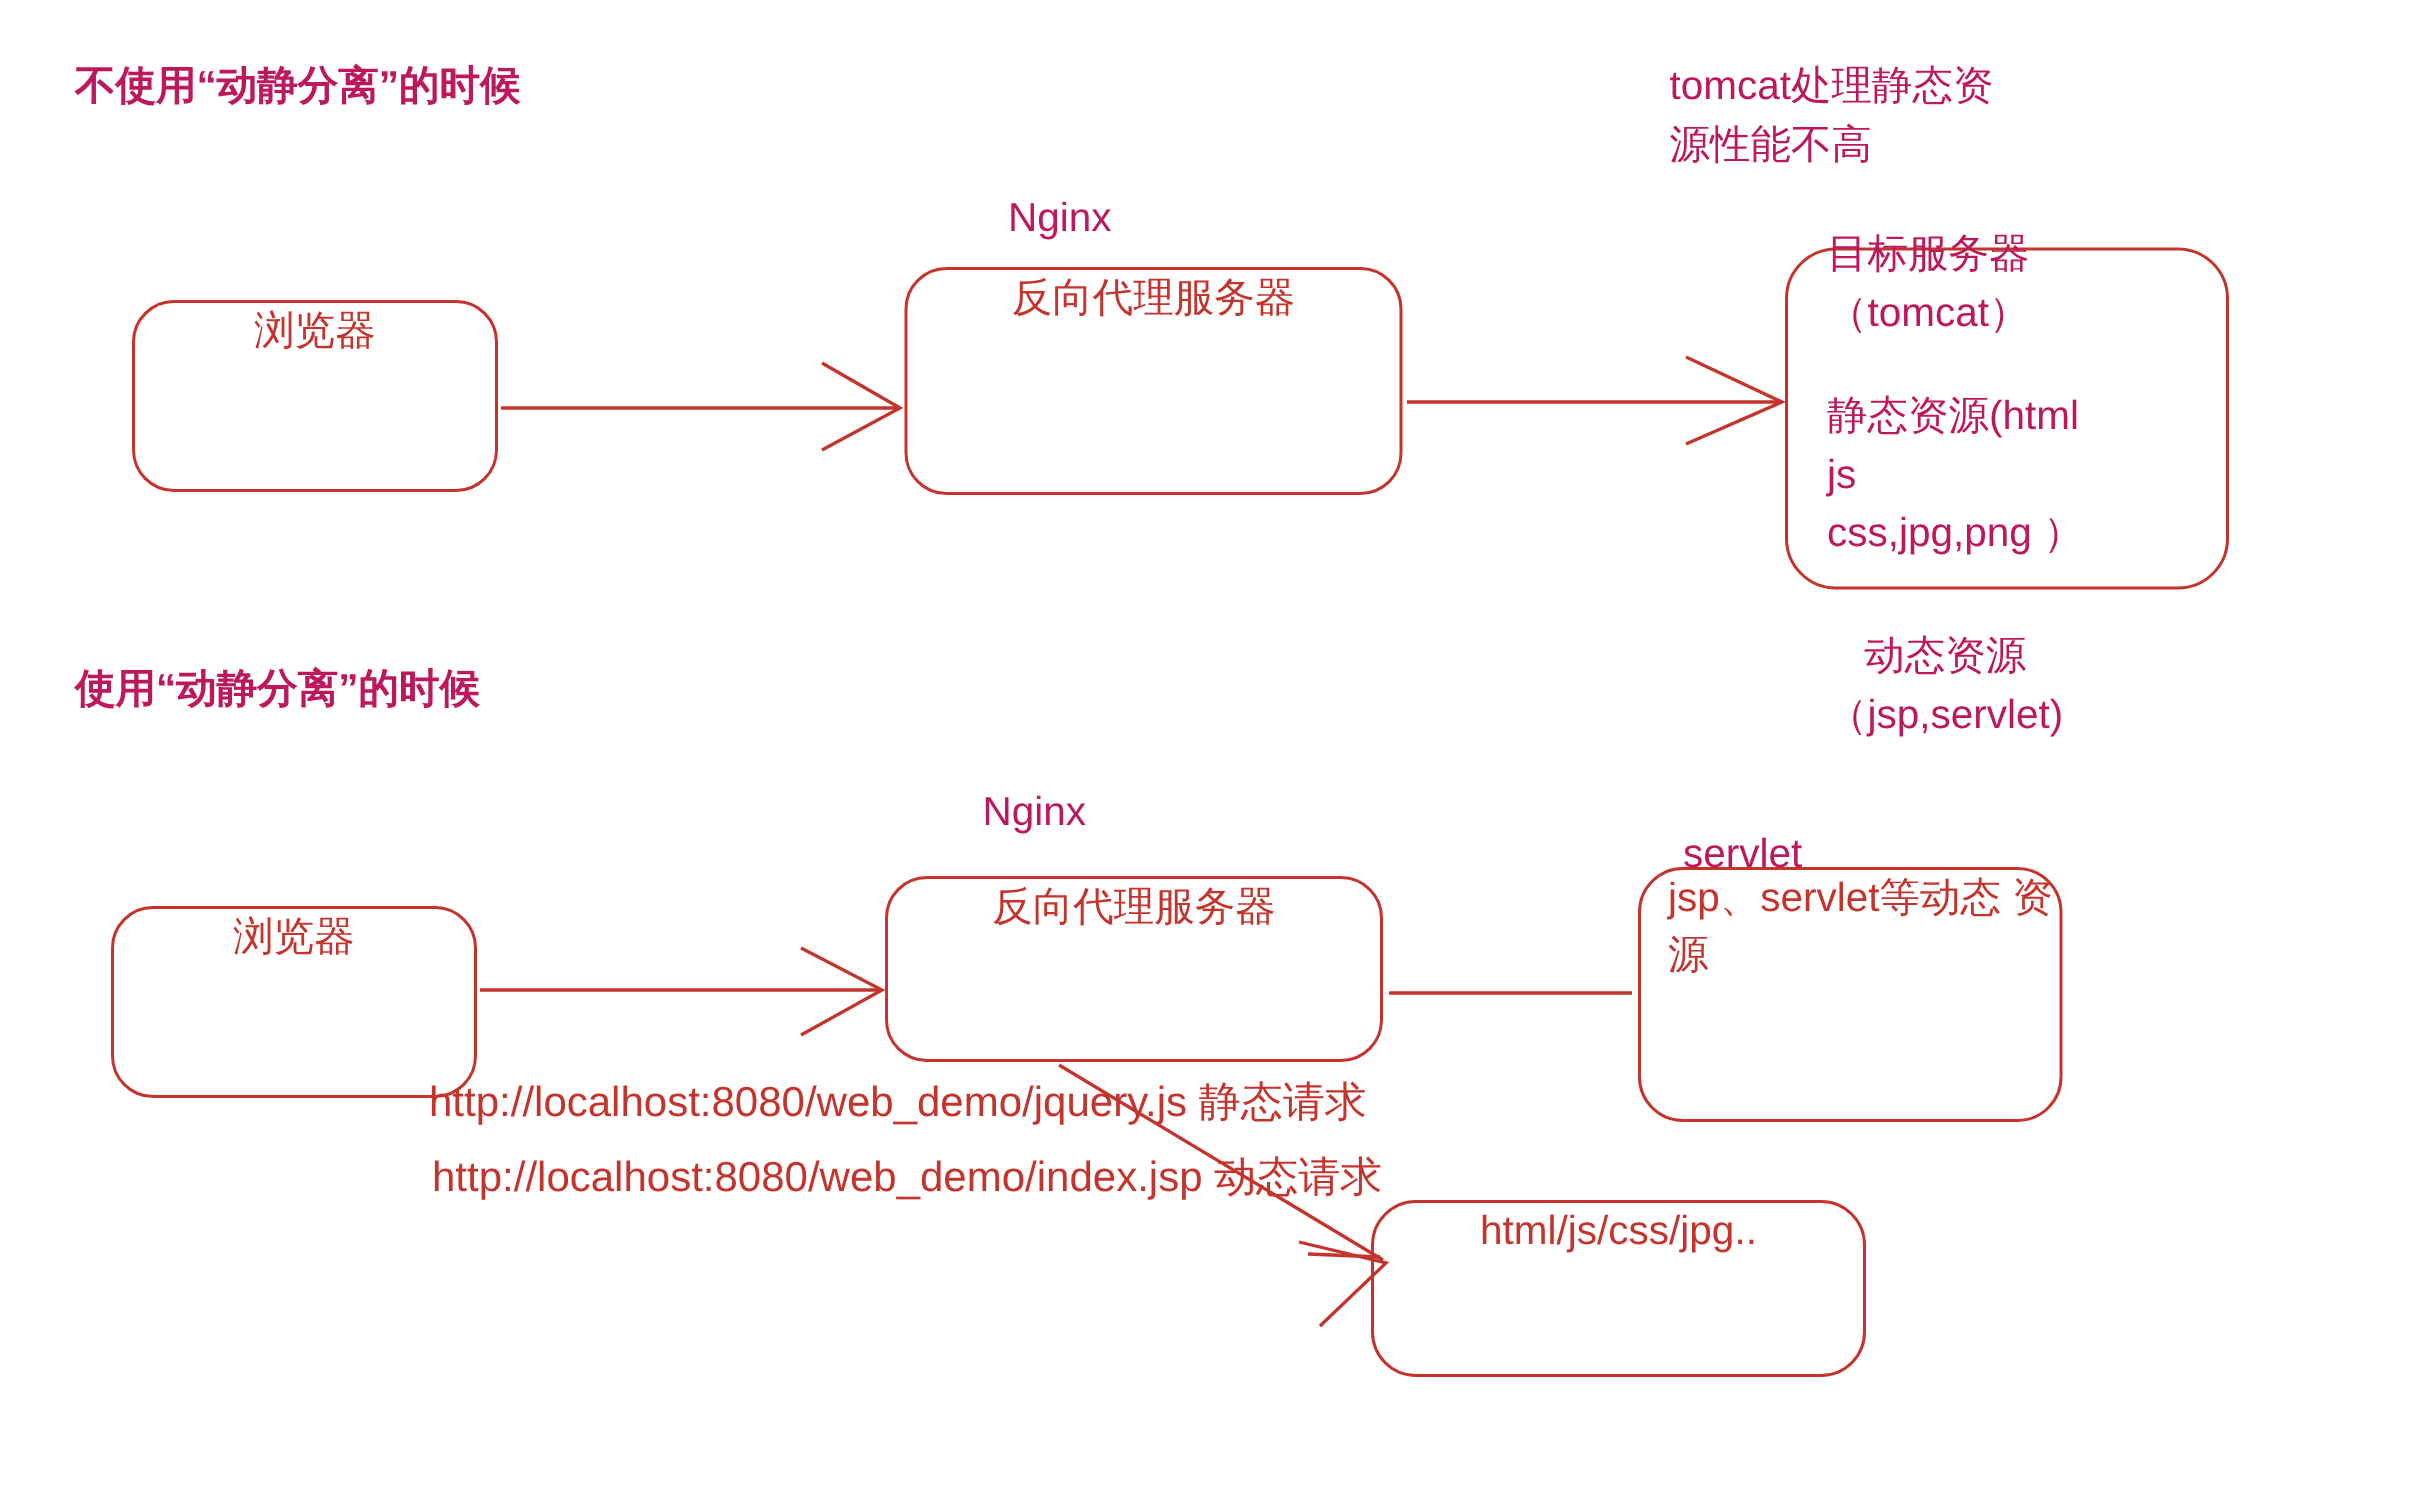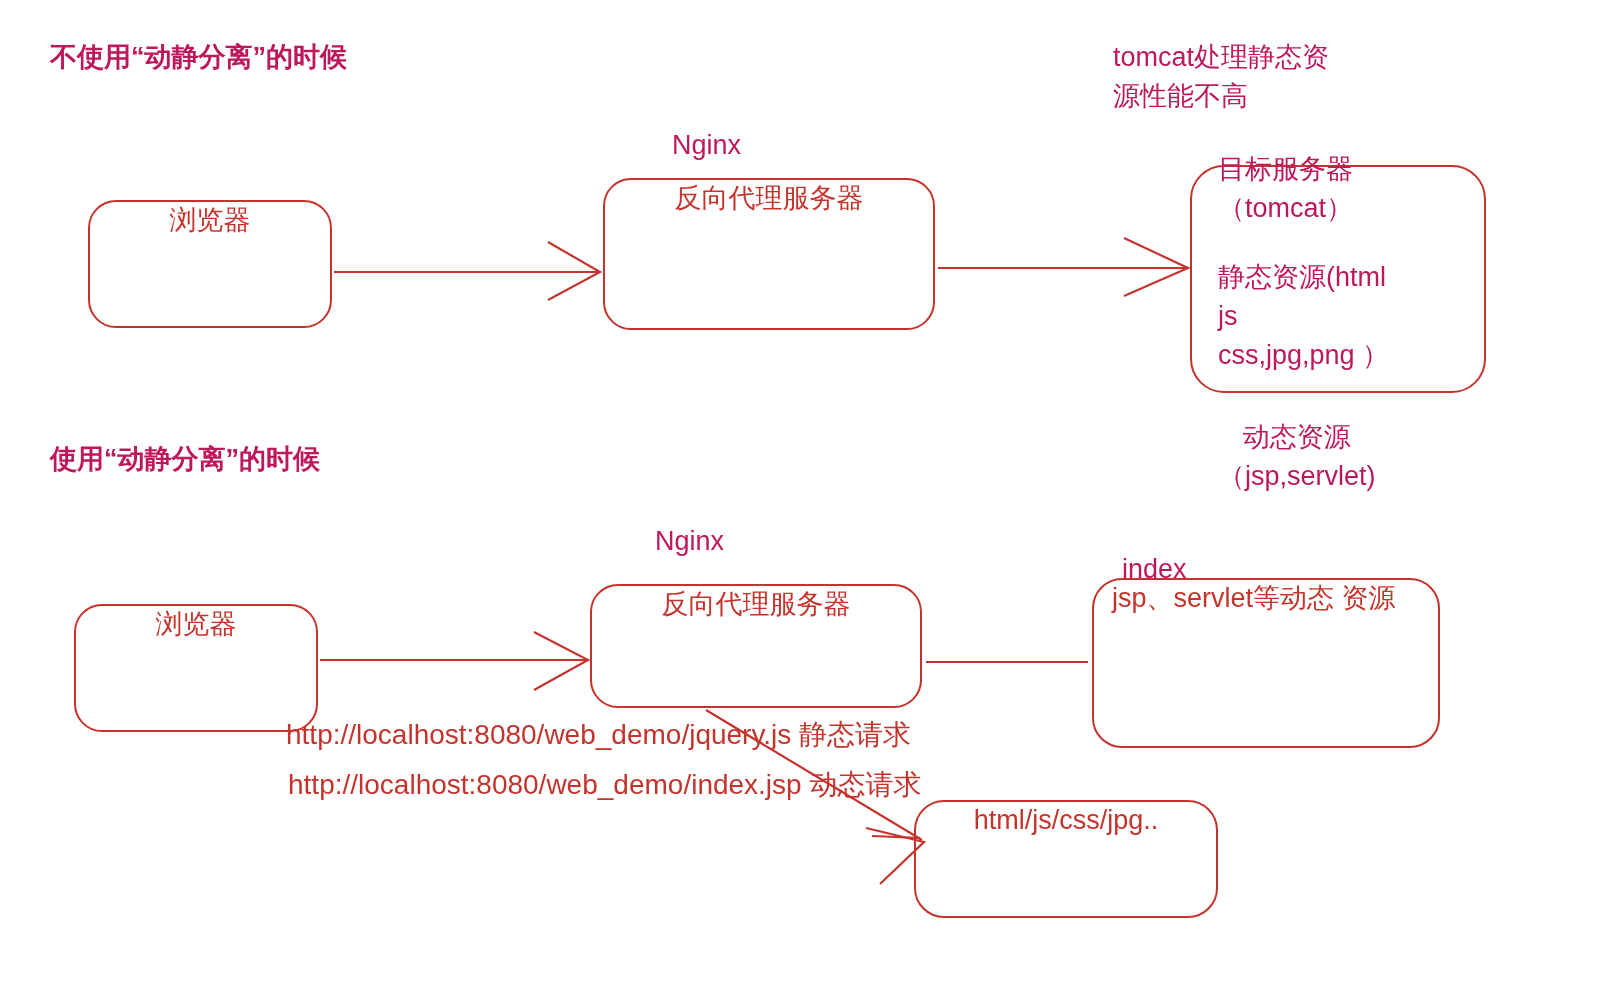--- a/index.html
+++ b/index.html
@@ -96,28 +96,28 @@
   <div class="label" style="left:655px; top:522px;">Nginx</div>
 
   <div class="node" style="left:74px; top:604px; width:244px; height:128px;">
     <span>浏览器</span>
   </div>
 
   <div class="node" style="left:590px; top:584px; width:332px; height:124px;">
     <span>反向代理服务器</span>
   </div>
 
-  <div class="node left-align" style="left:1092px; top:578px; width:348px; height:170px; border-radius:30px;">
+  <div class="node left-align" style="left:1092px; top:578px; width:283px; height:170px; border-radius:30px;">
     <span style="display:block;">jsp、servlet等动态
 资源</span>
   </div>
 
-  <div class="label" style="left:1122px; top:550px;">index</div>
+  <div class="label" style="left:1122px; top:550px;">servlet</div>
 
-  <div class="node" style="left:914px; top:800px; width:304px; height:118px; border-radius:30px;">
+  <div class="node" style="left:914px; top:800px; width:330px; height:118px; border-radius:30px;">
     <span>html/js/css/jpg..</span>
   </div>
 
   <div class="url-text" style="left:286px; top:716px;">http://localhost:8080/web_demo/jquery.js 静态请求</div>
 
   <div class="url-text" style="left:288px; top:766px;">http://localhost:8080/web_demo/index.jsp 动态请求</div>
 
 
   <svg class="overlay" viewBox="0 0 1624 990">
 

